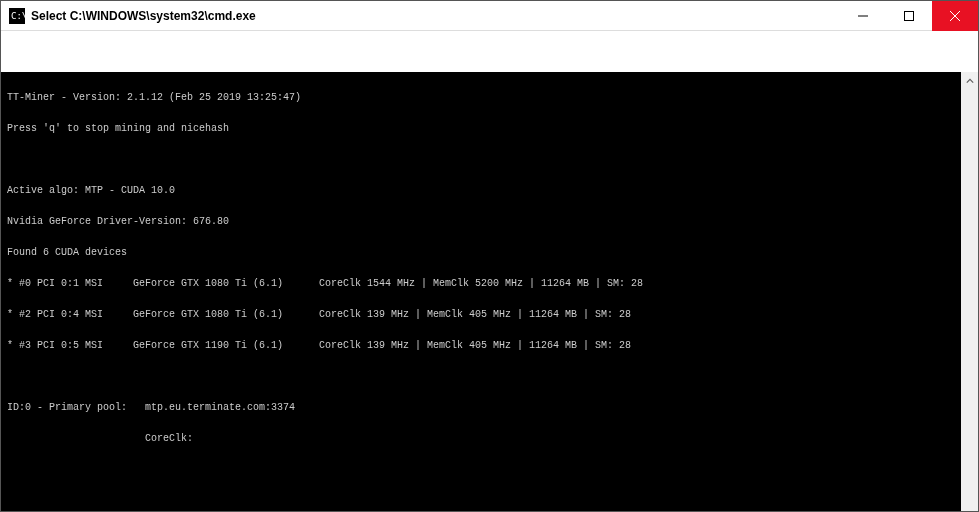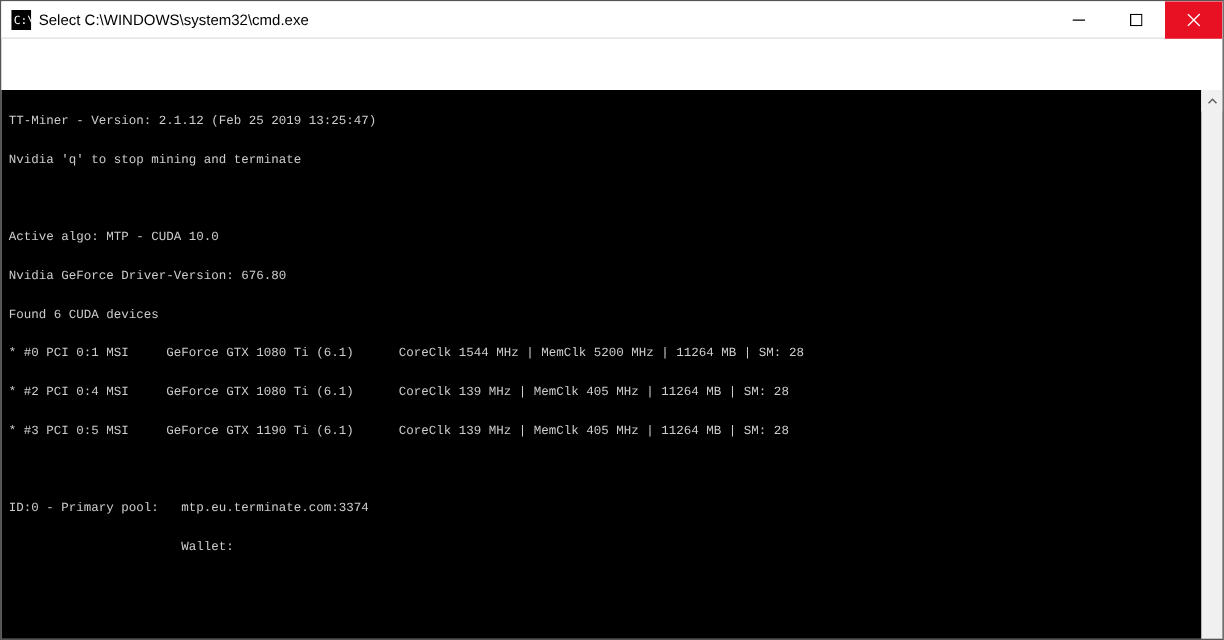--- a/index.html
+++ b/index.html
@@ -1,20 +1,20 @@
 <!DOCTYPE html>
 <html><head>
 <meta charset="utf-8">
 <style>
   * { margin: 0; padding: 0; box-sizing: border-box; }
   body { font-family: sans-serif; background: #fff; width: 979px; height: 512px; overflow: hidden; border: 1px solid #555; }
   .titlebar { height: 30px; background: #fff; display: flex; align-items: center; border-bottom: 1px solid #ddd; }
   .titlebar-icon { width: 16px; height: 16px; margin-left: 8px; margin-right: 6px; display: inline-block; }
   .titlebar-icon svg { width: 16px; height: 16px; }
-  .titlebar-text { font-size: 12px; color: #000; flex: 1; }
+  .titlebar-text { font-size: 12px; color: #000; flex: 1; font-weight: bold; }
   .win-controls { display: flex; height: 100%; }
   .win-btn { width: 46px; height: 30px; display: flex; align-items: center; justify-content: center; font-size: 10px; color: #000; }
   .win-btn.close-btn { background: #e81123; color: #fff; }
   .win-btn svg { width: 10px; height: 10px; }
   .terminal-wrap { position: relative; height: calc(512px - 30px); background: #000; }
   .terminal { height: 100%; padding: 2px 6px; color: #ccc; font-family: Consolas, 'Courier New', monospace; font-size: 10px; line-height: 15.5px; white-space: pre; overflow: hidden; margin-top: 41px; }
   .scrollbar { position: absolute; right: 0; top: 0; bottom: 0; width: 17px; background: #f0f0f0; }
   .scroll-up { position: absolute; top: 0; right: 0; width: 17px; height: 17px; background: #f0f0f0; display: flex; align-items: center; justify-content: center; font-size: 8px; color: #555; }
   .line { display: block; }
 </style>
@@ -45,31 +45,31 @@
           <line x1="0" y1="0" x2="10" y2="10" stroke="#fff" stroke-width="1"></line>
           <line x1="10" y1="0" x2="0" y2="10" stroke="#fff" stroke-width="1"></line>
         </svg>
     </div>
   </div>
 </div>
 
 <div class="terminal-wrap">
   <div class="terminal">
 <span class="line">TT-Miner - Version: 2.1.12 (Feb 25 2019 13:25:47)</span>
-<span class="line">Nvidia 'q' to stop mining and terminate</span>
+<span class="line">Press 'q' to stop mining and nicehash</span>
 <span class="line"> </span>
 <span class="line">Active algo: MTP - CUDA 10.0</span>
 <span class="line">Nvidia GeForce Driver-Version: 676.80</span>
 <span class="line">Found 6 CUDA devices</span>
 <span class="line">* #0 PCI 0:1 MSI     GeForce GTX 1080 Ti (6.1)      CoreClk 1544 MHz | MemClk 5200 MHz | 11264 MB | SM: 28</span>
 <span class="line">* #2 PCI 0:4 MSI     GeForce GTX 1080 Ti (6.1)      CoreClk 139 MHz | MemClk 405 MHz | 11264 MB | SM: 28</span>
 <span class="line">* #3 PCI 0:5 MSI     GeForce GTX 1190 Ti (6.1)      CoreClk 139 MHz | MemClk 405 MHz | 11264 MB | SM: 28</span>
 <span class="line"> </span>
 <span class="line">ID:0 - Primary pool:   mtp.eu.terminate.com:3374</span>
-<span class="line">                       Wallet:</span>
+<span class="line">                       CoreClk:</span>
 
 
 
 
 
 
 
 
 
 

